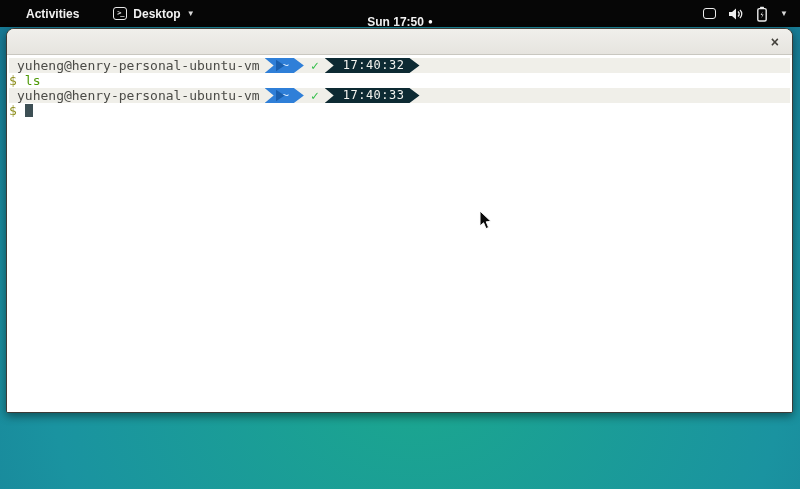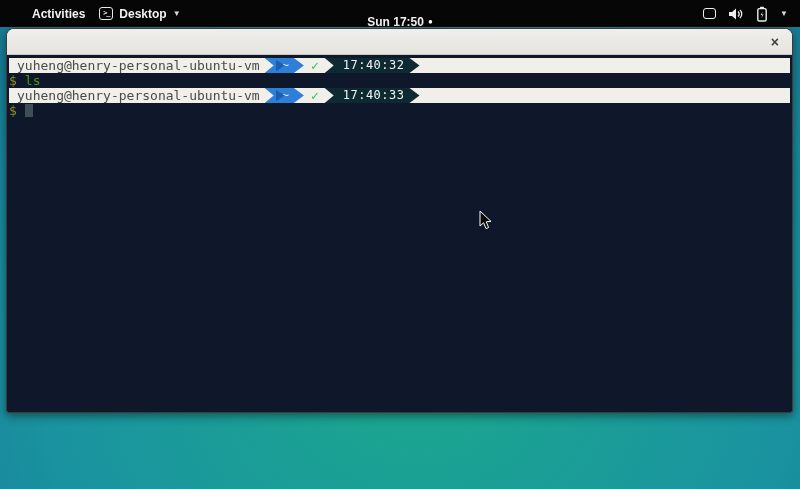--- a/index.html
+++ b/index.html
@@ -9,21 +9,21 @@
     background: radial-gradient(ellipse 120% 160% at 52% 78%, #1ba78e 0%, #1a93a0 38%, #177a95 62%, #135f80 88%, #115575 100%);
     position:relative;
   }
 
   
   .topbar {
     position:absolute; left:0; top:0; width:800px; height:27px;
     background:#060606; color:#f2f2f2; display:flex; align-items:center;
     font-size:12px; font-weight:bold;
   }
-  .topbar-left { display:flex; align-items:center; gap:0; padding-left:24px; }
+  .topbar-left { display:flex; align-items:center; gap:20px; padding-left:18px; }
   .activities { padding:4px 8px; cursor:pointer; }
   .appmenu { display:flex; align-items:center; gap:6px; padding:4px 6px; cursor:pointer; }
   .term-glyph {
     width:14px; height:13px; border:1px solid #e8e8e8; border-radius:3px;
     font-family:"DejaVu Sans Mono",monospace; font-size:7px; line-height:11px;
     text-align:center; color:#e8e8e8; font-weight:bold; letter-spacing:-1px;
   }
   .chev { font-size:8px; color:#d8d8d8; }
   .topbar-center {
     position:absolute; left:0; right:0; top:4px; height:36px;
@@ -51,21 +51,21 @@
     display:flex; align-items:center; justify-content:center;
     position:relative;
   }
   .title-text { font-size:12px; font-weight:bold; color:#37352f; }
   .close-btn {
     position:absolute; right:13px; top:0; height:26px; display:flex; align-items:center;
     font-size:14px; font-weight:bold; color:#44423c; cursor:pointer;
   }
 
   .screen {
-    height:358px; background:#0f172a; padding:3px 2px 0 2px;
+    height:358px; background:#ffffff; padding:3px 2px 0 2px;
     font-family:"DejaVu Sans Mono","Liberation Mono",monospace;
     font-size:13px; line-height:15px; color:#333; cursor:text;
   }
   .term-line { display:flex; align-items:center; white-space:pre; height:15px; }
   .prompt-row { background:#f0efe9; }
   .user-host { color:#4b4b47; padding-left:8px; }
 
   
   .pl-seg {
     position:relative; display:inline-flex; align-items:center; justify-content:center;

